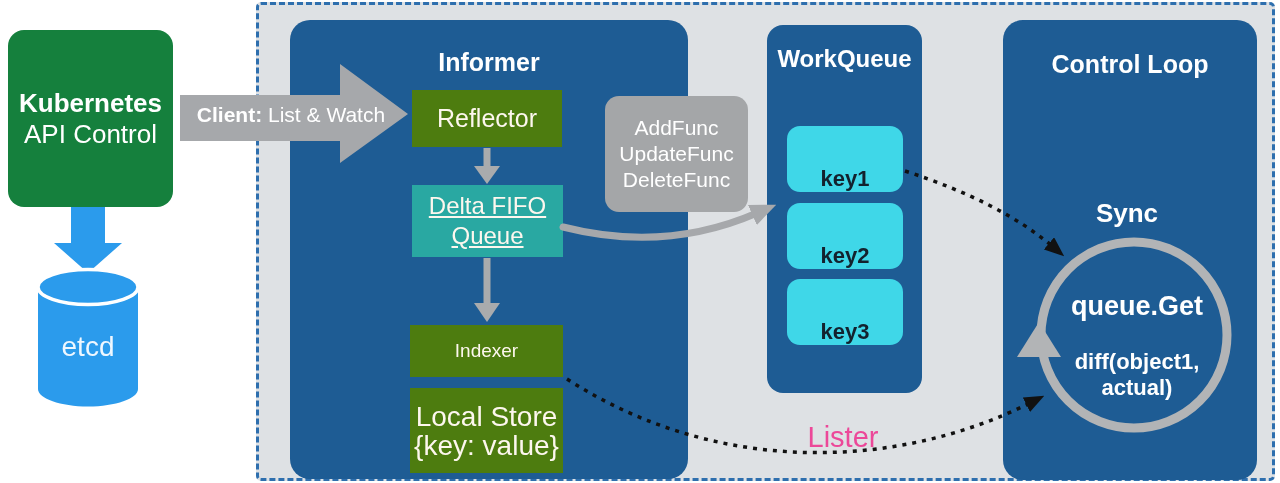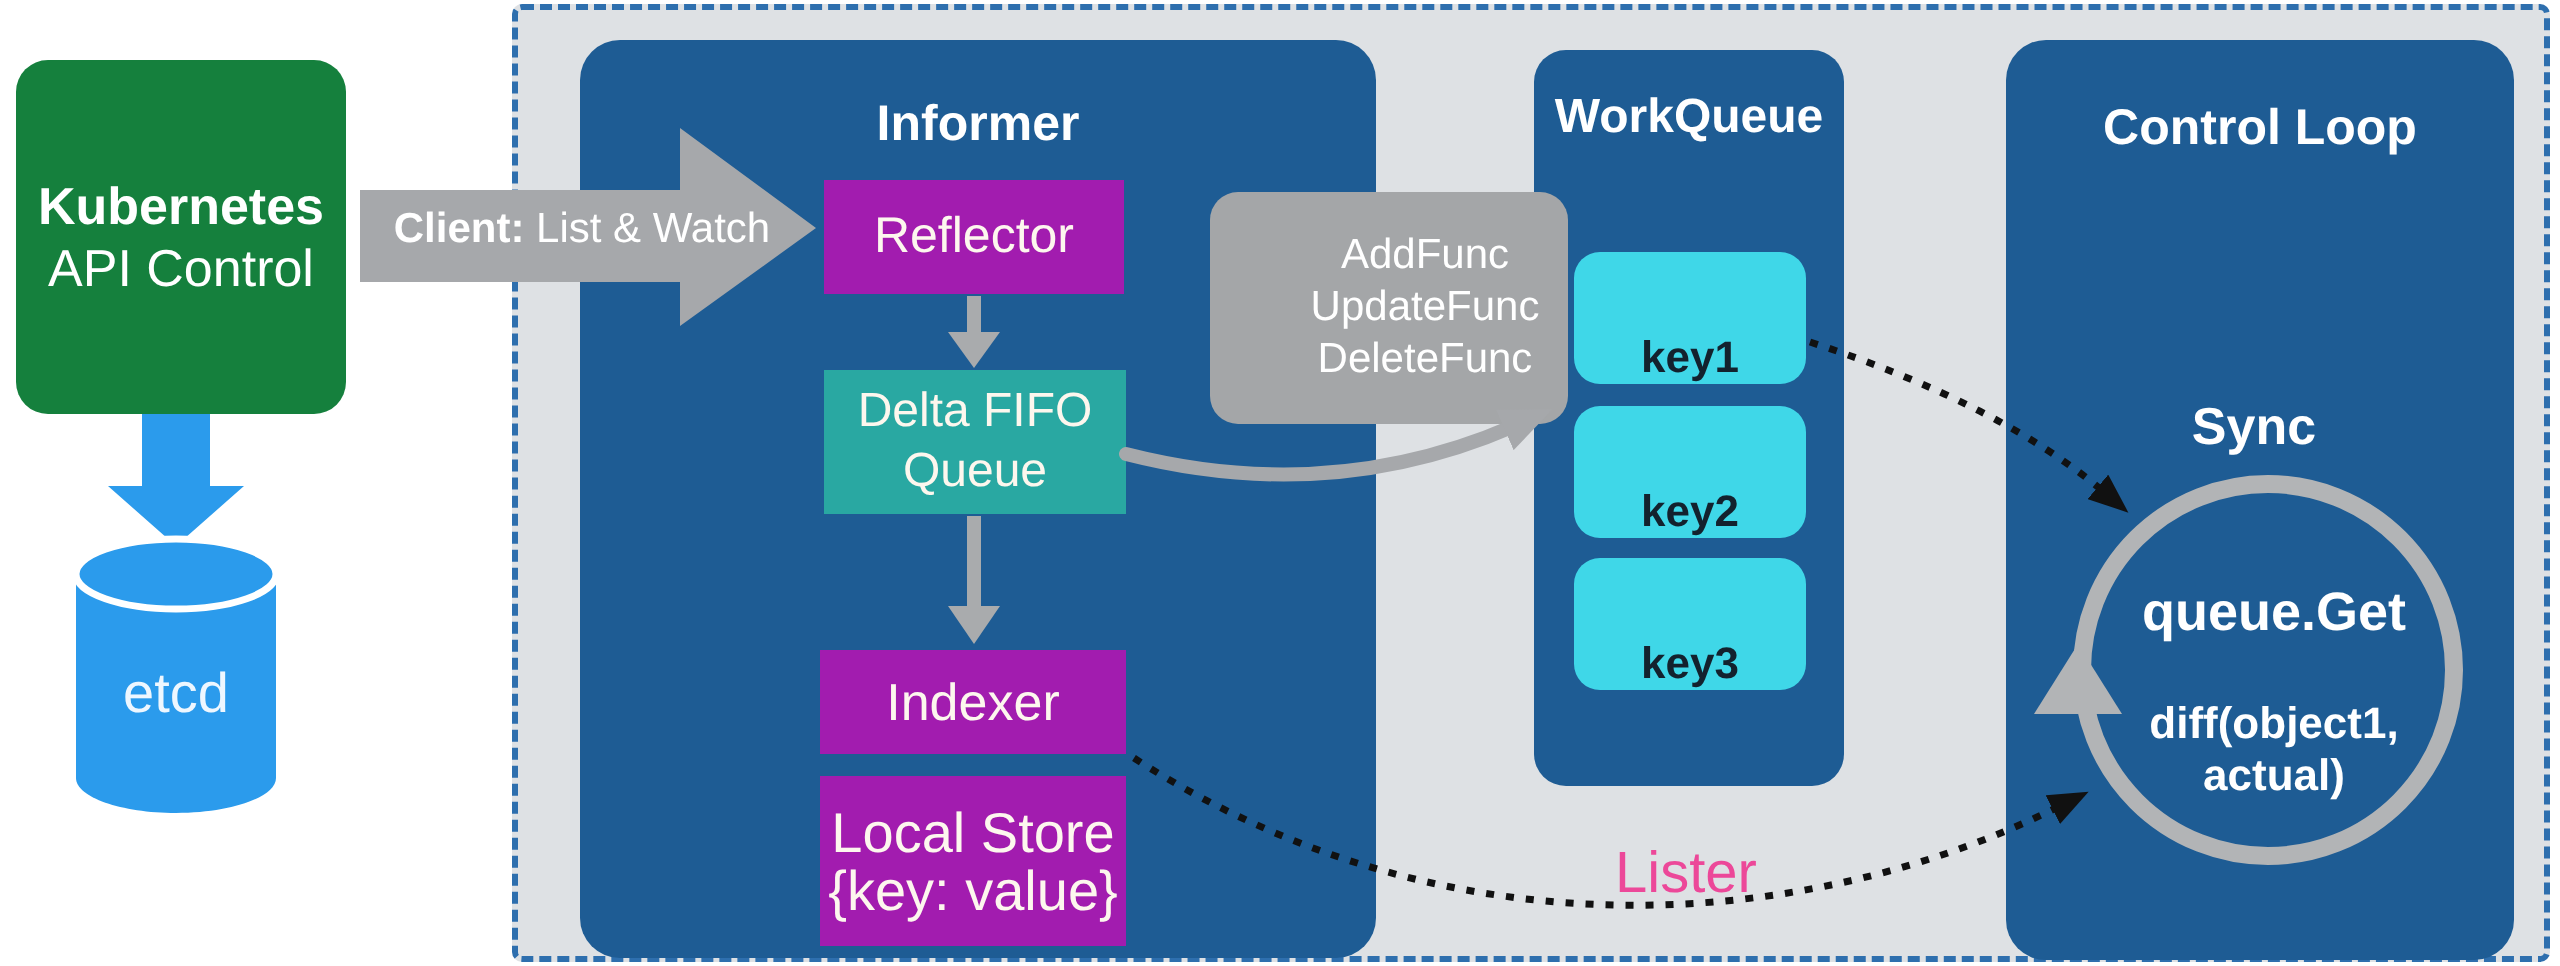--- a/index.html
+++ b/index.html
@@ -25,32 +25,32 @@
   #k8s-box .b{font-weight:bold;}
   #etcd-label{left:38px;top:331px;width:100px;text-align:center;color:#eef7ff;font-size:28px;z-index:6;}
   
   #client-label{
     left:184px;top:103px;width:214px;text-align:center;color:#fff;font-size:21px;z-index:7;white-space:nowrap;
   }
   #client-label .b{font-weight:bold;}
   
   .node{box-sizing:border-box;color:#fdf7ee;text-align:center;z-index:3;
         display:flex;flex-direction:column;align-items:center;justify-content:center;}
-  .orange{background:#a21caf;}
+  .orange{background:#4d7c0f;}
   .teal{background:#29a8a2;}
   #reflector{left:412px;top:90px;width:150px;height:57px;font-size:25px;}
-  #delta-fifo{left:412px;top:185px;width:151px;height:72px;font-size:24px;line-height:30px;}
-  #indexer{left:410px;top:325px;width:153px;height:52px;font-size:26px;}
+  #delta-fifo{left:412px;top:185px;width:151px;height:72px;font-size:24px;line-height:30px;text-decoration:underline;}
+  #indexer{left:410px;top:325px;width:153px;height:52px;font-size:19px;}
   #local-store{left:410px;top:388px;width:153px;height:85px;font-size:28px;line-height:29px;}
   #informer-title{left:290px;top:48px;width:398px;font-size:25px;}
   
   #handlers{
     left:605px;top:96px;width:143px;height:116px;border-radius:14px;background:#a4a6a8;
     color:#fff;font-size:21px;line-height:26px;text-align:center;z-index:3;
-    display:flex;flex-direction:column;justify-content:center;padding-left:36px;
+    display:flex;flex-direction:column;justify-content:center;
   }
   
   #workqueue-panel{left:767px;top:25px;width:155px;height:368px;border-radius:16px;}
   #workqueue-title{left:767px;top:45px;width:155px;font-size:24px;}
   .key{
     left:787px;width:116px;height:66px;border-radius:13px;background:#3fd7e8;
     color:#13222e;font-weight:bold;font-size:22px;text-align:center;z-index:3;
     display:flex;align-items:flex-end;justify-content:center;
   }
   #key1{top:126px;} #key2{top:203px;} #key3{top:279px;}

